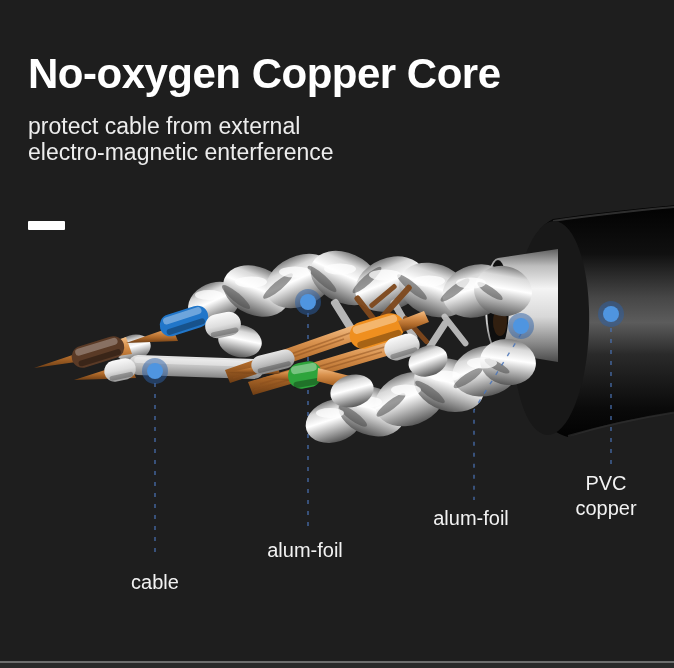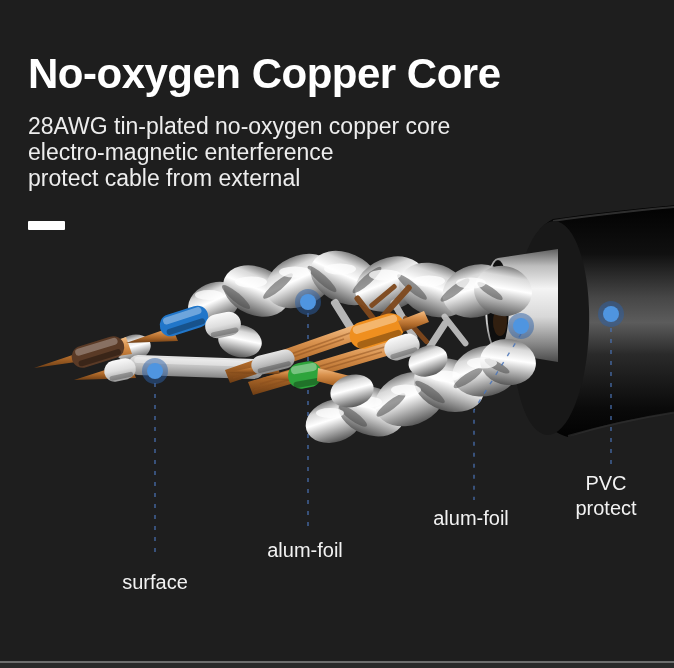--- a/index.html
+++ b/index.html
@@ -24,23 +24,22 @@
   .bottom-fill{position:absolute;left:0;top:663px;width:674px;height:5px;background:#292929;z-index:2;}
 </style>
 </head>
 <body>
 
 <div class="stage">
 
   <div class="header">
     <div class="page-title">No-oxygen Copper Core</div>
     <div class="page-desc">
-      <div>28AWG tin-plated no-oxygen copper core</div>
+      <div>protect cable from external</div>
       <div>electro-magnetic enterference</div>
-      <div>protect cable from external</div>
     </div>
   </div>
   <div class="accent-dash"></div>
 
   <svg class="cable-art" width="674" height="668" viewBox="0 0 674 668">
     <defs>
       <linearGradient id="jacket" x1="0" y1="200" x2="0" y2="445" gradientUnits="userSpaceOnUse">
         <stop offset="0" stop-color="#000000"></stop>
           <stop offset="0.22" stop-color="#101010"></stop>
         <stop offset="0.40" stop-color="#474747"></stop>
@@ -255,30 +254,30 @@
         <circle cx="521" cy="326" r="8" fill="#4f95e0"></circle>
       </g>
       <g>
         <circle cx="611" cy="314" r="13" fill="#2b5fa6" opacity="0.5"></circle>
         <circle cx="611" cy="314" r="8" fill="#4f95e0"></circle>
       </g>
     </g>
   </svg>
 
   <div class="callout-label" style="left:155px;top:570px;">
-    <span>surface</span>
+    <span>cable</span>
   </div>
   <div class="callout-label" style="left:305px;top:538px;">
     <span>alum-foil</span>
     <span></span>
   </div>
   <div class="callout-label" style="left:471px;top:506px;">
     <span>alum-foil</span>
     <span></span>
   </div>
   <div class="callout-label" style="left:606px;top:471px;text-align:center;">
     <span>PVC</span>
-    <span>protect</span>
+    <span>copper</span>
   </div>
 
   <div class="bottom-line"></div>
   <div class="bottom-fill"></div>
 </div>
 
 </body></html>

